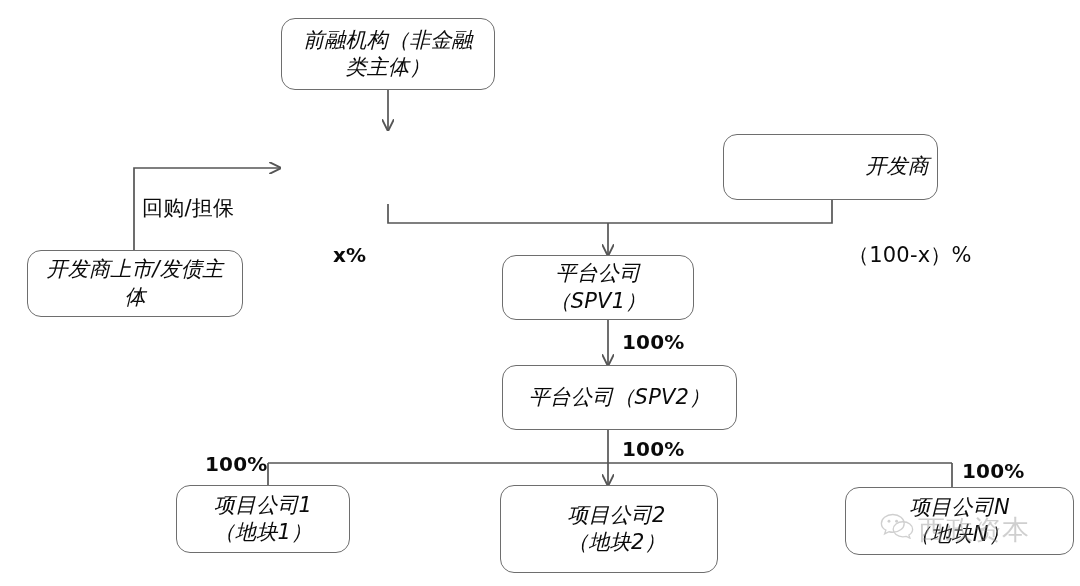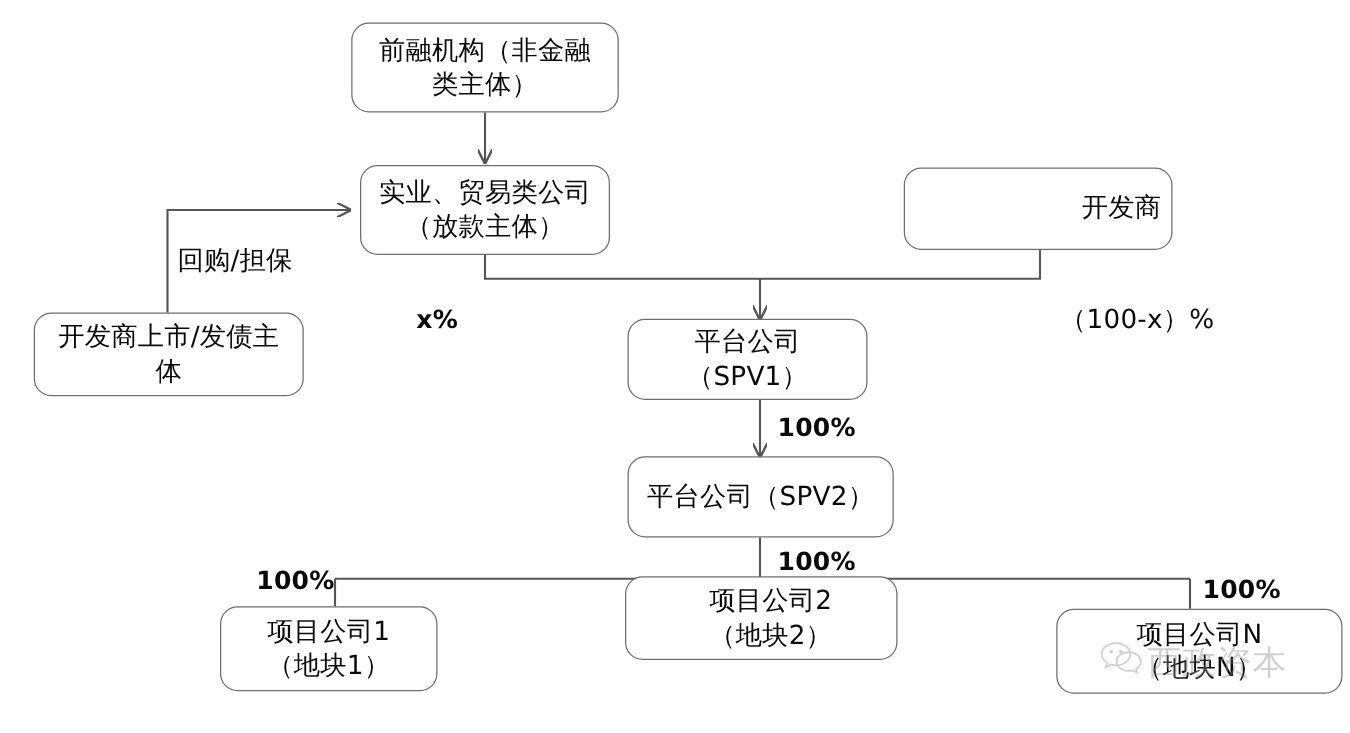--- a/index.html
+++ b/index.html
@@ -38,20 +38,21 @@
     color: #0a0a0a;
     font-size: 21px;
     line-height: 1.30;
     letter-spacing: 0.2px;
     font-weight: 500;
     padding: 2px 8px;
   }
   .node span {
     display: block;
     width: 100%;
+    font-style: italic;
   }
   .edge-label {
     position: absolute;
     color: #0a0a0a;
     font-size: 20px;
     font-weight: 700;
     white-space: nowrap;
     letter-spacing: 0.2px;
   }
   .edge-label.cjk {
@@ -107,45 +108,42 @@
       <path d="M 268 463 L 268 485"></path>
       <path d="M 608 463 L 608 485" marker-end="url(#arrow)"></path>
       <path d="M 952 463 L 952 487"></path>
     </g>
   </svg>
 
   <div class="node" style="left:281px; top:18px; width:214px; height:72px;">
     <span>前融机构（非金融<br>类主体）</span>
   </div>
 
-  <div class="node" style="left:288px; top:132px; width:200px; height:72px;">
-    <span>实业、贸易类公司<br>（放款主体）</span>
-  </div>
 
   <div class="node" style="left:723px; top:134px; width:215px; height:66px;text-align:right;">
     <span>开发商</span>
   </div>
 
   <div class="node" style="left:27px; top:250px; width:216px; height:67px;">
     <span>开发商上市/发债主<br>体</span>
   </div>
 
   <div class="node" style="left:502px; top:255px; width:192px; height:65px;">
     <span>平台公司（SPV1）</span>
   </div>
 
-  <div class="node" style="left:502px; top:365px; width:213px; height:65px;">
+  <div class="node" style="left:502px; top:365px; width:235px; height:65px;">
     <span>平台公司（SPV2）</span>
   </div>
 
   <div class="node" style="left:176px; top:485px; width:174px; height:68px;">
     <span>项目公司1<br>（地块1）</span>
   </div>
 
-  <div class="node" style="left:500px; top:461px; width:218px; height:67px;padding-left:23px;">
+  <div class="node" style="left:500px; top:485px; width:218px; height:88px;padding-left:23px;">
     <span>项目公司2<br>（地块2）</span>
   </div>
 
   <div class="node" style="left:845px; top:487px; width:229px; height:68px;">
     <span>项目公司N<br>（地块N）</span>
   </div>
 
   <div class="edge-label cjk" style="left:142px; top:194px;">回购/担保</div>
 
   <div class="edge-label" style="left:333px; top:243px;">x%</div>

